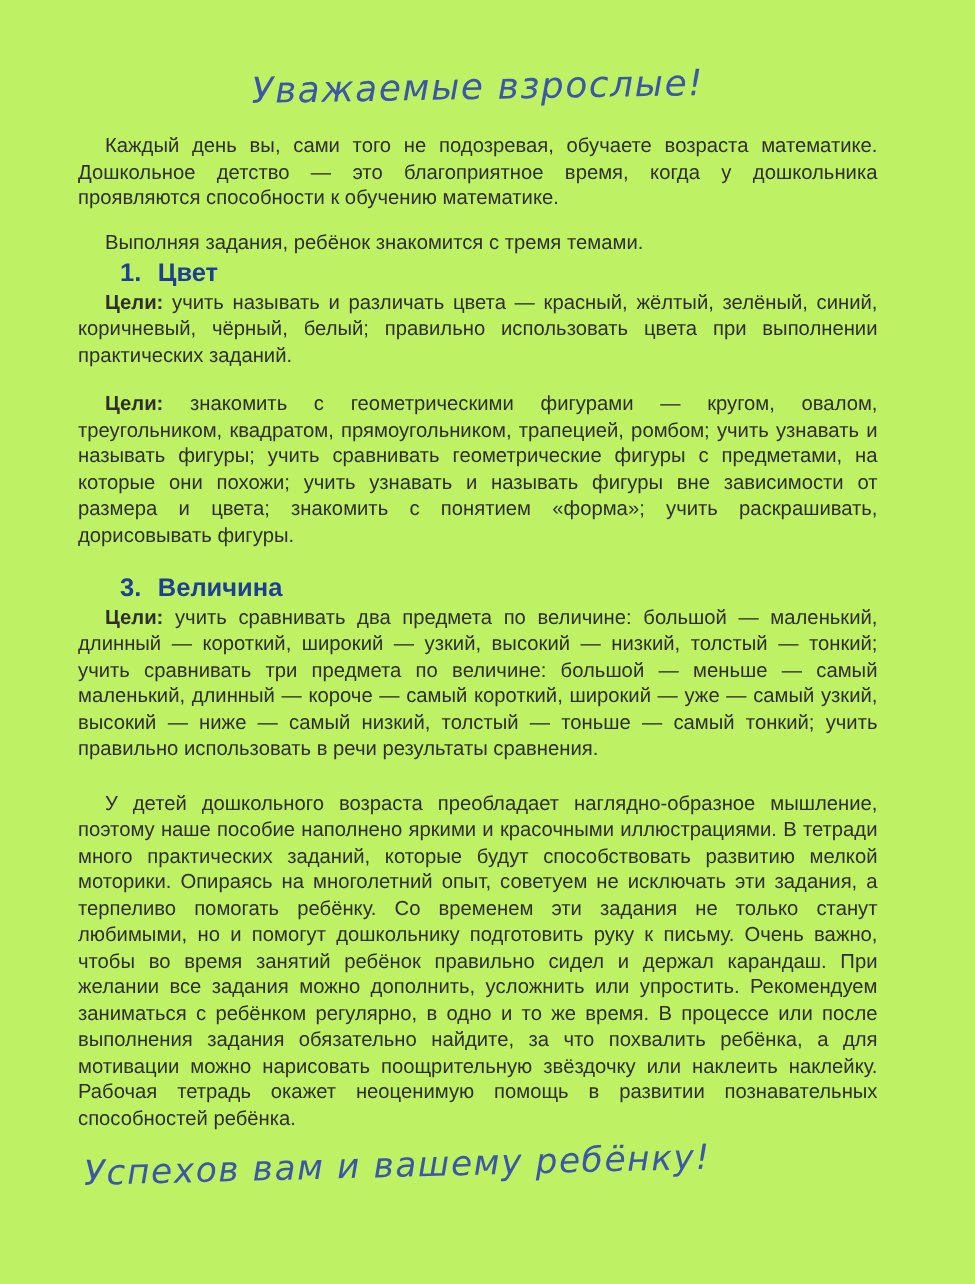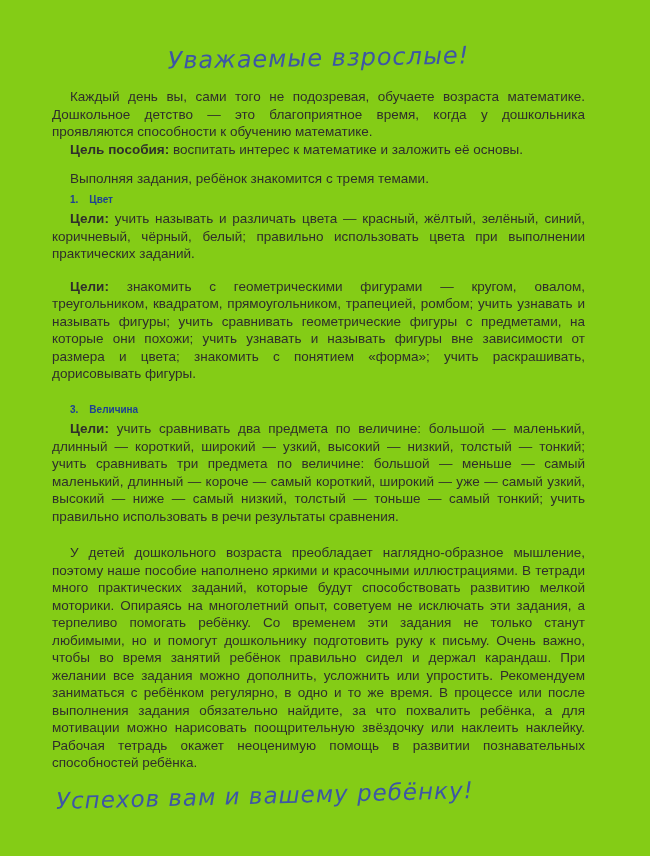--- a/index.html
+++ b/index.html
@@ -12,21 +12,21 @@
     height: 856px;
     overflow: hidden;
     font-family: "Liberation Sans", sans-serif;
     color: #2f2e2c;
   }
   .page {
     box-sizing: border-box;
     width: 650px;
     height: 856px;
     padding: 44px 65px 0 52px;
-    background: #84cc16;
+    background: #bef264;
   }
   
   .script {
     font-family: "DejaVu Sans", sans-serif;
     font-style: italic;
     color: #3d56a6;
     letter-spacing: 1px;
     white-space: nowrap;
   }
   .greeting {
@@ -49,41 +49,40 @@
     text-indent: 18px;
     color: #2f2e2c;
   }
   p.body-p b {
     color: #2f2e2c;
   }
   .gap-small   { height: 12px; }
   .gap-section { height: 15px; }
   .gap-large   { height: 19px; }
   h2.sec-heading {
-    margin: 3px 0 2px 18px;
-    font-size: 10px;
+    margin: 3px 0 2px 28px;
+    font-size: 17px;
     line-height: 17.5px;
     font-weight: bold;
     color: #1e4094;
   }
   h2.sec-heading .num {
     display: inline-block;
     margin-right: 11px;
   }
 </style>
 </head>
 <body>
 
 <div class="page">
 
   <div class="script greeting">Уважаемые взрослые!</div>
 
   <p class="body-p">Каждый день вы, сами того не подозревая, обучаете возраста математике. Дошкольное детство — это благоприятное время, когда у дошкольника проявляются способности к обучению математике.</p>
 
-  <p class="body-p"><b>Цель пособия:</b> <span>воспитать интерес к математике и заложить её основы.</span></p>
 
   <div class="gap-small"></div>
 
   <p class="body-p">Выполняя задания, ребёнок знакомится с тремя темами.</p>
 
   <section>
     <h2 class="sec-heading"><span class="num">1.</span><span>Цвет</span></h2>
     <p class="body-p"><b>Цели:</b> <span>учить называть и различать цвета — красный, жёлтый, зелёный, синий, коричневый, чёрный, белый; правильно использовать цвета при выполнении практических заданий.</span></p>
   </section>
 

